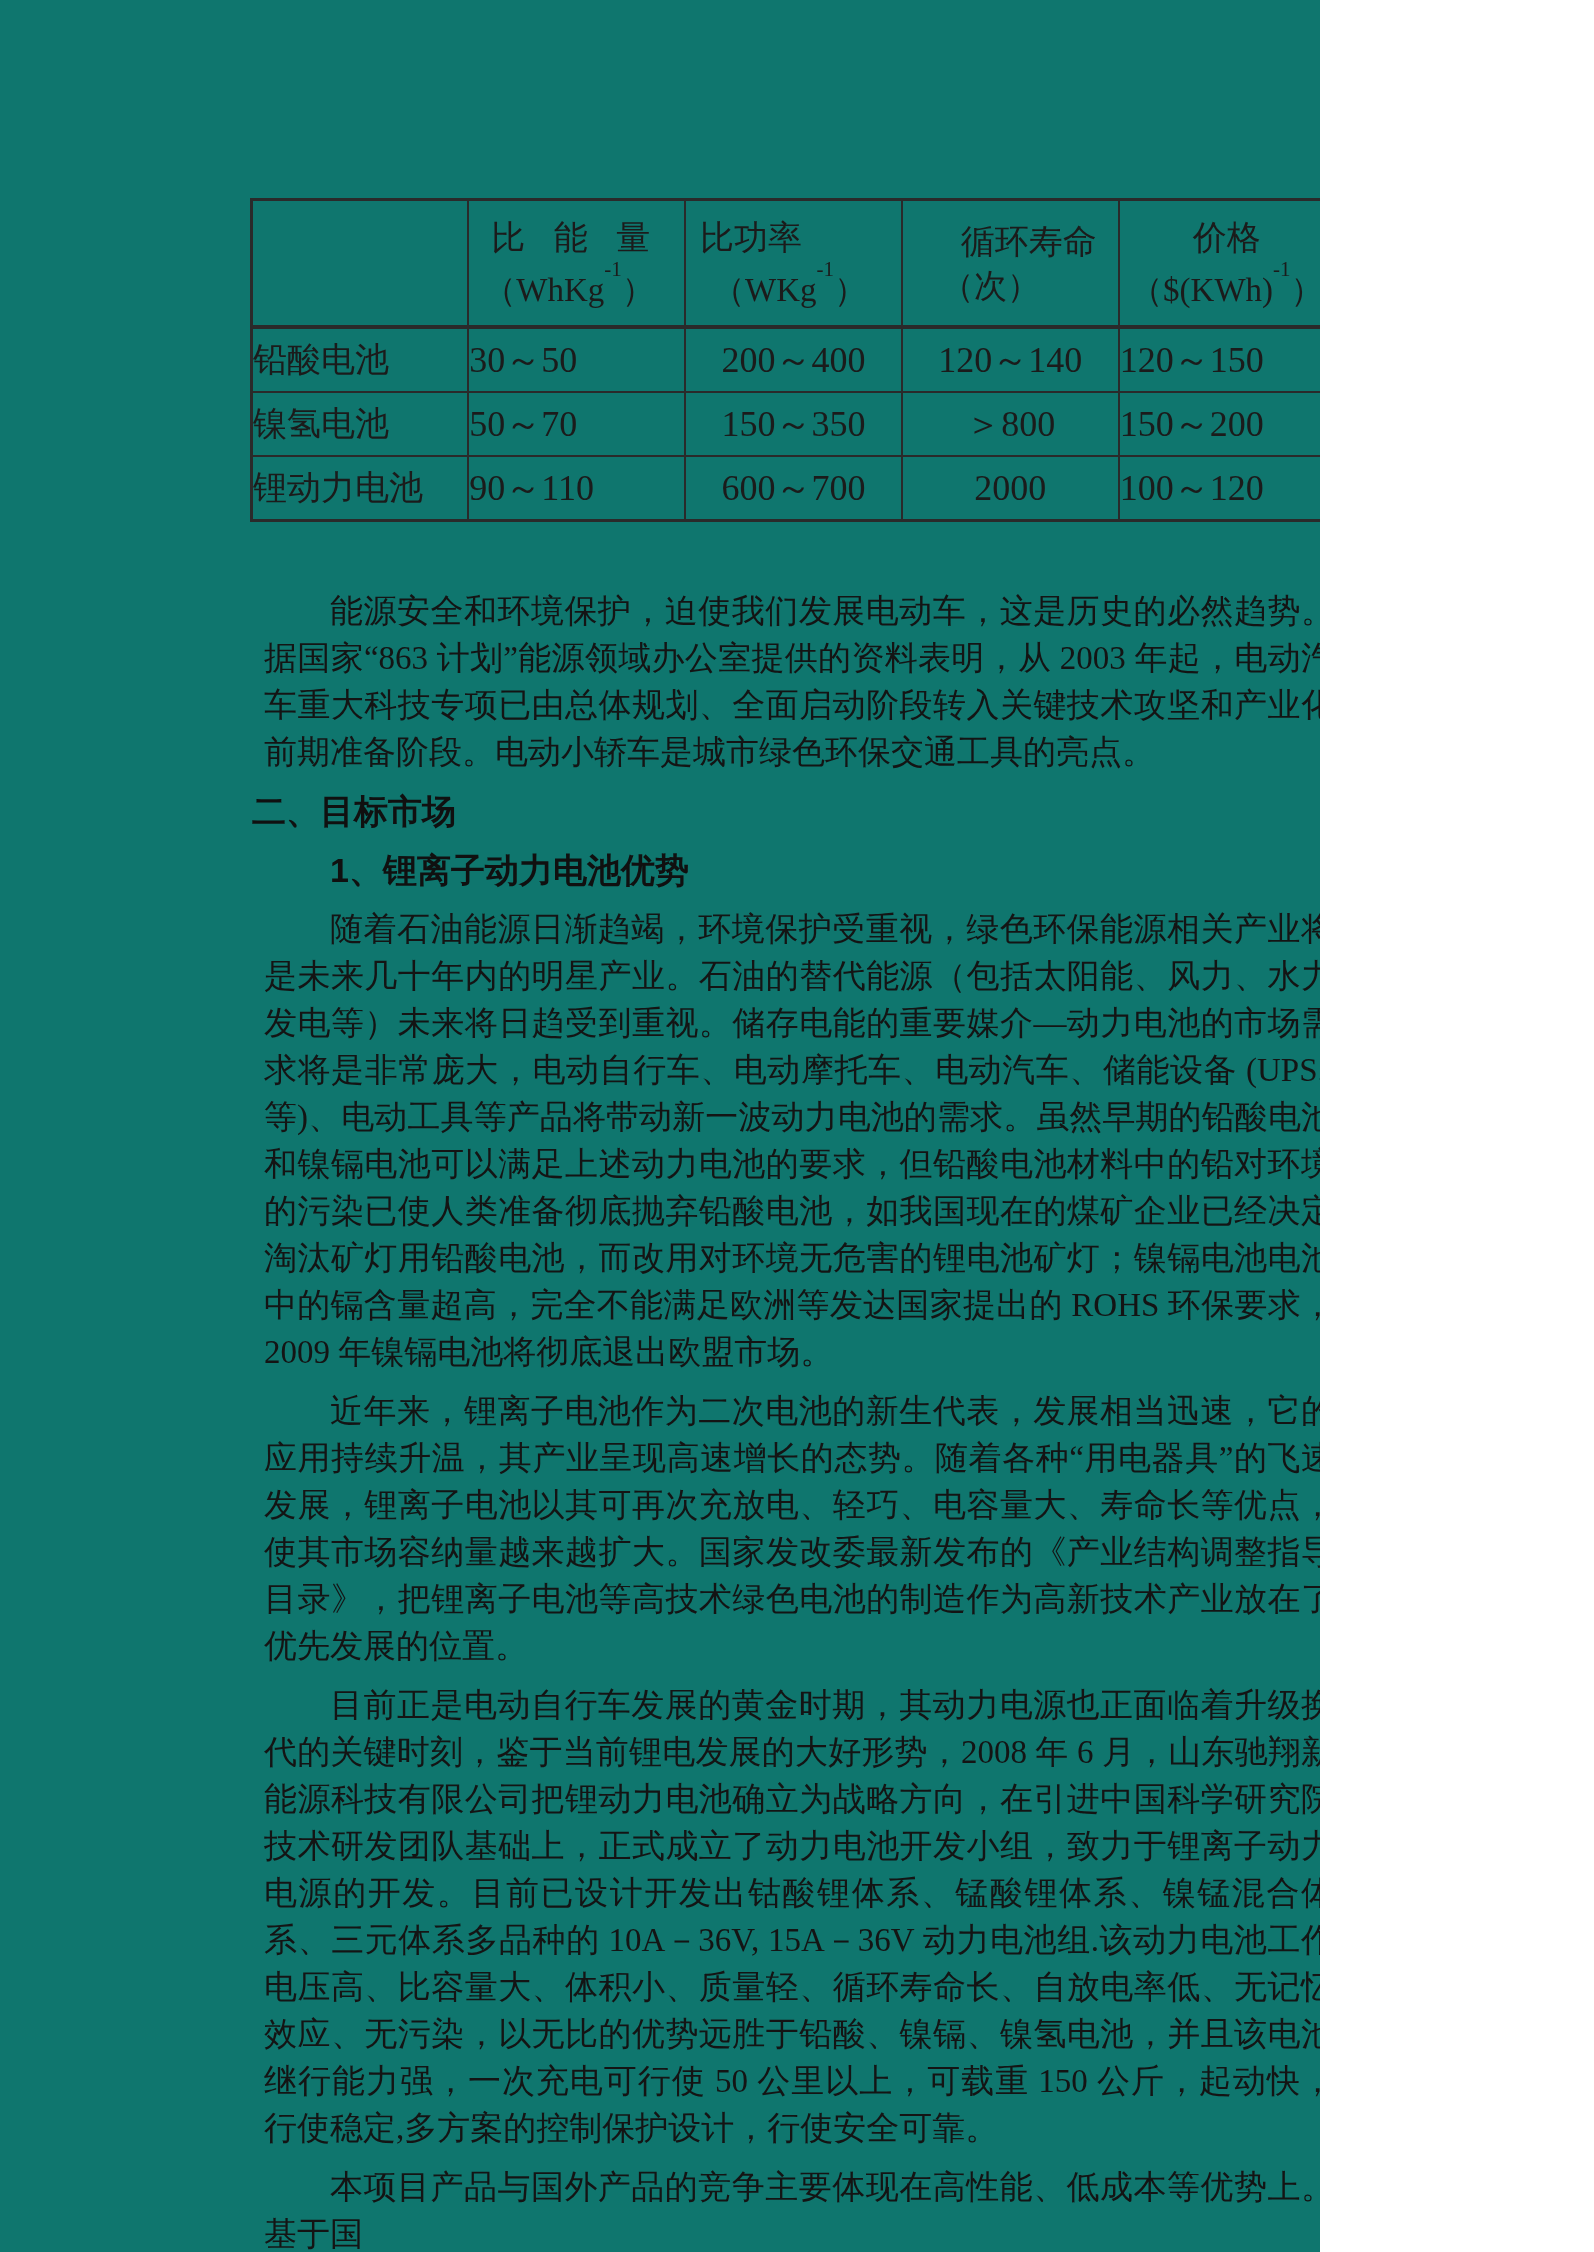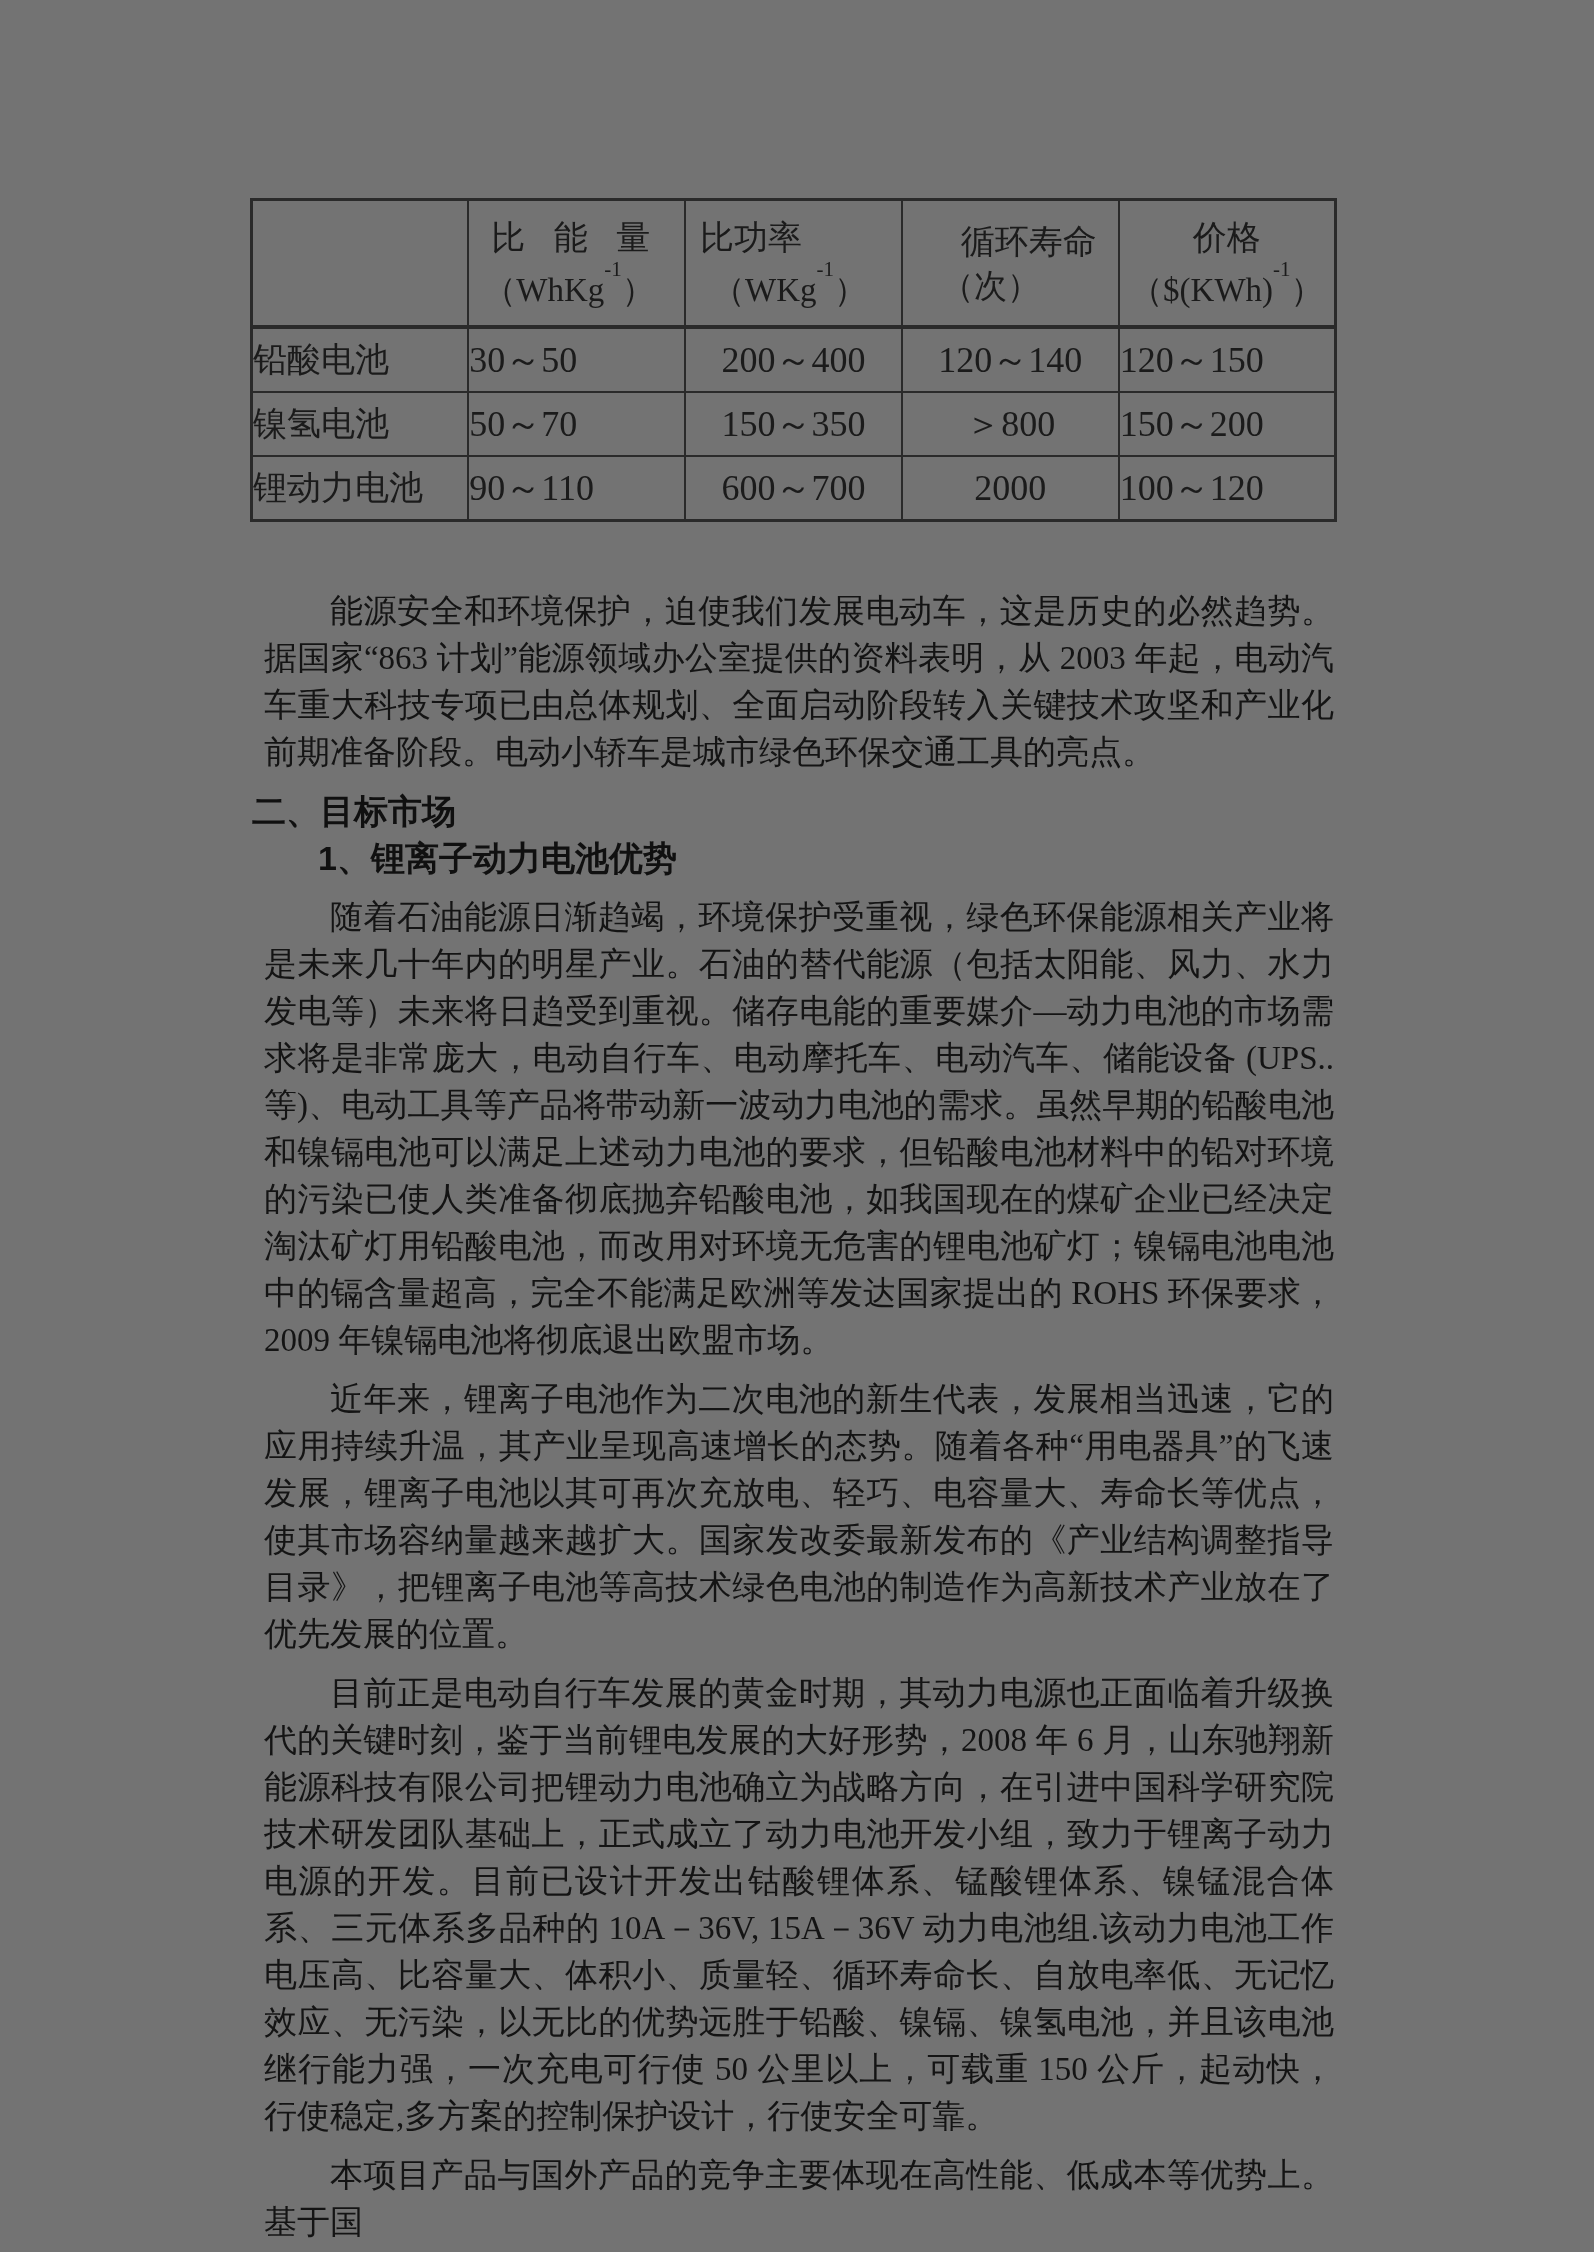--- a/index.html
+++ b/index.html
@@ -2,23 +2,23 @@
 <html><head>
 <meta charset="utf-8">
 <style>
   html, body {
     margin: 0;
     padding: 0;
     background: #ffffff;
   }
   .page {
     position: relative;
-    width: 1594px;
+    width: 1320px;
     height: 2252px;
-    background: #737373;
+    background: #0f766e;
     overflow: hidden;
     font-family: "Liberation Serif", "DejaVu Serif", serif;
     color: #161616;
   }
 
   
   .battery-table {
     position: absolute;
     left: 250px;
     top: 198px;
@@ -91,21 +91,21 @@
     margin: 0;
     font-family: "Liberation Sans", "DejaVu Sans", sans-serif;
     font-weight: bold;
     font-size: 34px;
     line-height: 47px;
     text-indent: 0;
     text-align: left;
     color: #101010;
   }
   .heading-sub {
-    margin: 0;
+    margin: 12px;
     font-family: "Liberation Sans", "DejaVu Sans", sans-serif;
     font-weight: bold;
     font-size: 34px;
     line-height: 47px;
     text-indent: 66px;
     text-align: left;
     color: #101010;
   }
 </style>
 </head>

